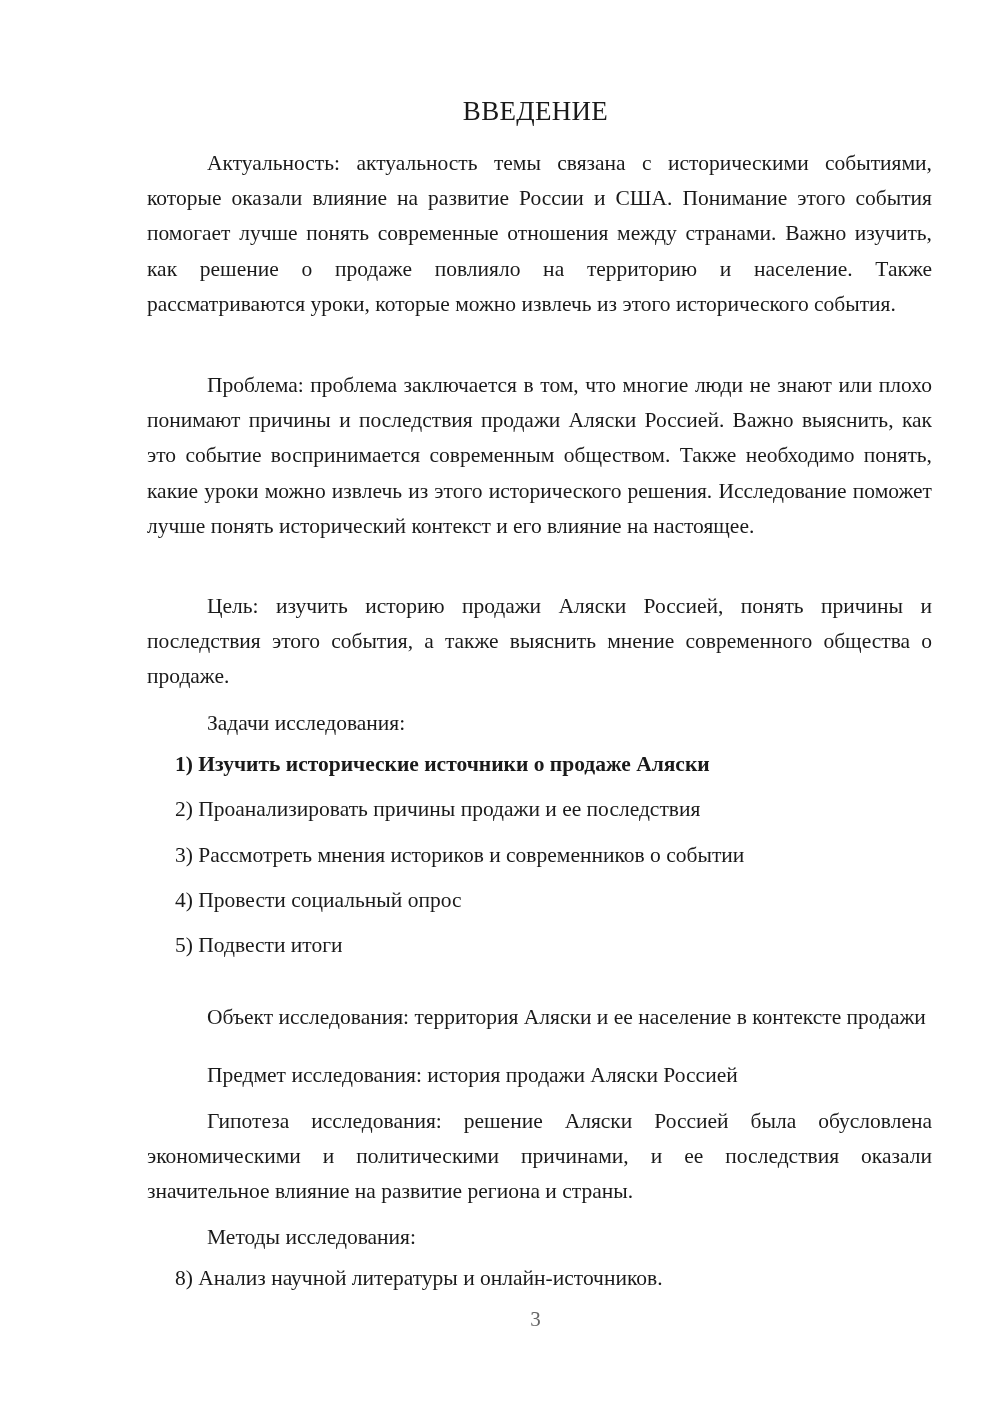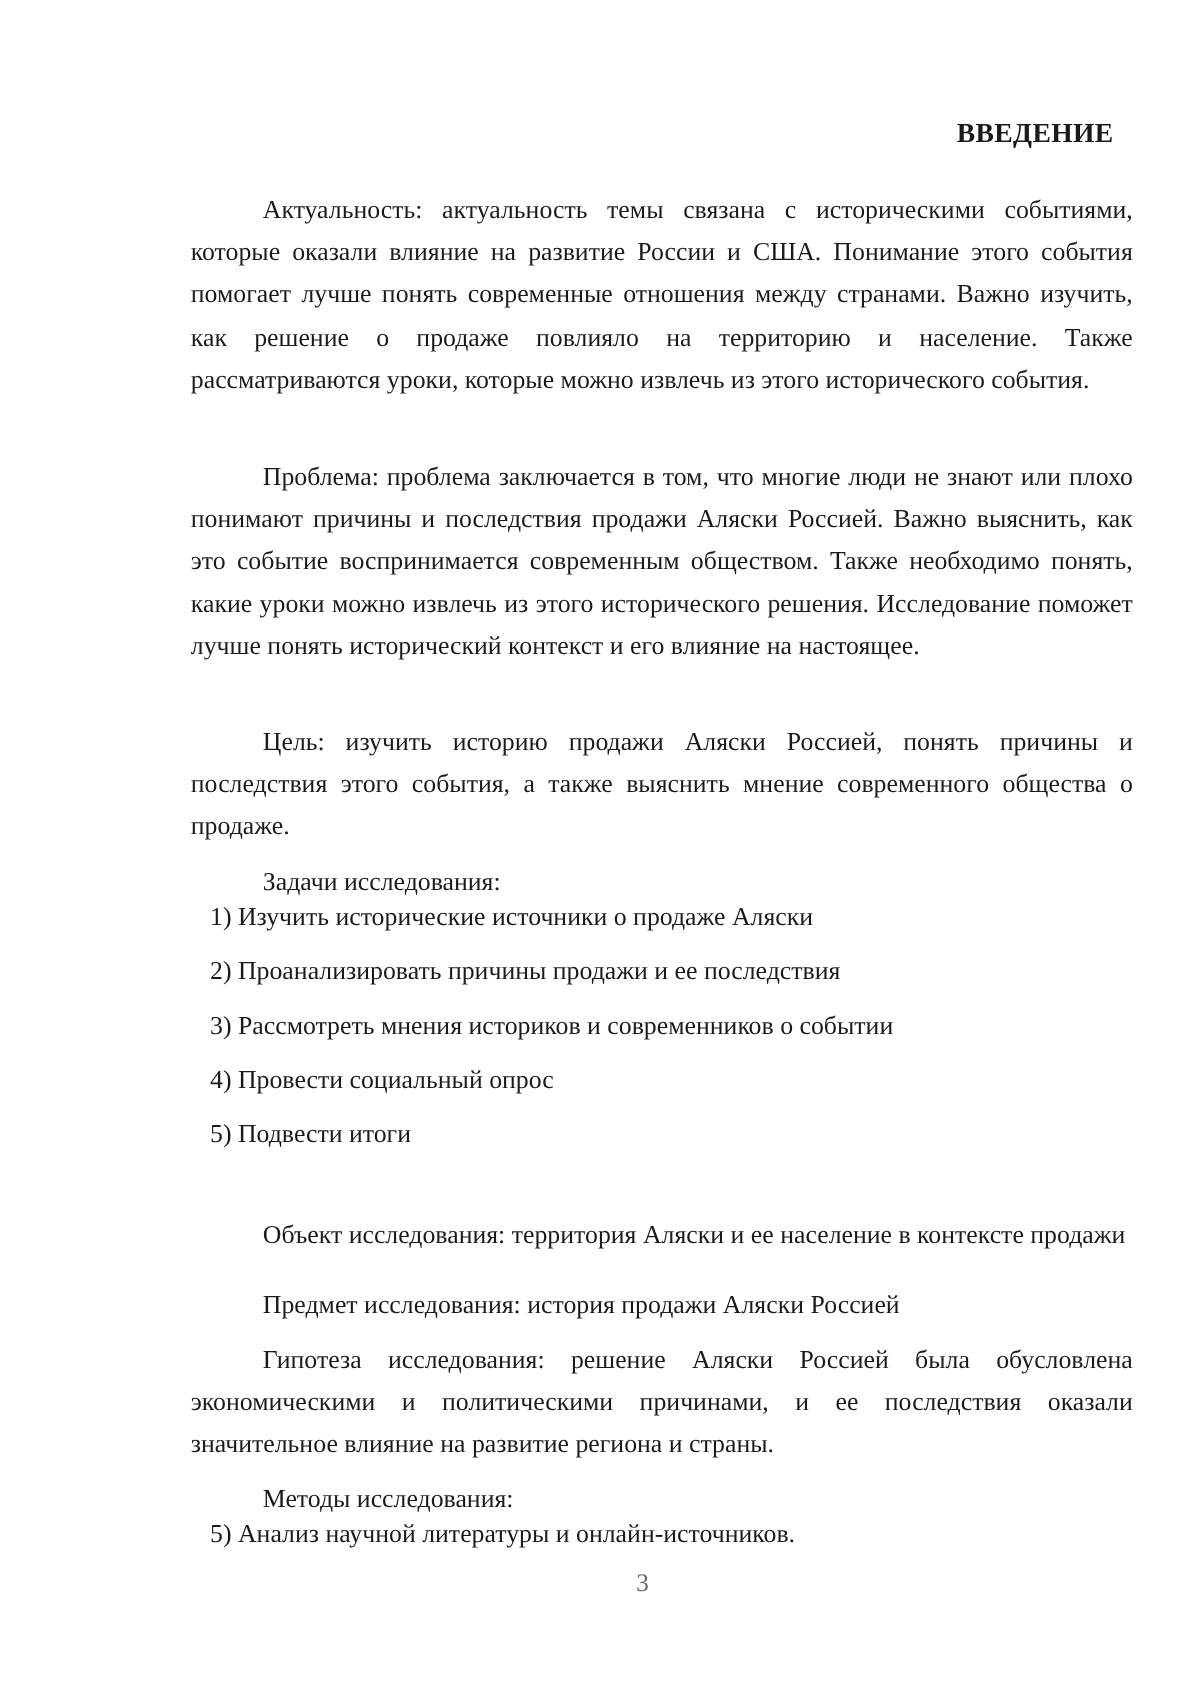--- a/index.html
+++ b/index.html
@@ -1,51 +1,51 @@
 <!DOCTYPE html>
 <html><head>
   <meta charset="utf-8">
   <style>
     html, body { margin: 0; padding: 0; background: #ffffff; }
     body { width: 1000px; height: 1414px; position: relative; overflow: hidden;
       font-family: "Liberation Serif", "DejaVu Serif", serif; color: #1a1a1a; }
     .page { position: absolute; left: 143px; top: 0; width: 785px; }
-    .title { position: absolute; left: 0; width: 785px; top: 96px; text-align: right;
-      font-weight: bold; font-size: 23px; line-height: 30px; letter-spacing: 0.3px; }
+    .title { position: absolute; left: 0; width: 785px; top: 96px; text-align: center;
+      font-weight: normal; font-size: 27px; line-height: 30px; letter-spacing: 0.3px; }
     .p { position: absolute; left: 0; width: 785px; font-size: 21.5px; line-height: 35.2px;
-      text-align: justify; text-align-last: left; margin: 16px; }
+      text-align: justify; text-align-last: left; margin: 4px; }
     .indent { text-indent: 60px; }
     .li { position: absolute; left: 32px; font-size: 21.5px; line-height: 35px; white-space: nowrap; }
     .pagenum { position: absolute; left: 0; width: 785px; top: 1304px; text-align: center;
       font-size: 21px; color: #666; line-height: 30px; }
   </style>
 </head>
 <body>
 
 <div class="page">
   <div class="title">ВВЕДЕНИЕ</div>
 
   <p class="p indent" style="top:142px;">Актуальность: актуальность темы связана с историческими событиями, которые оказали влияние на развитие России и США. Понимание этого события помогает лучше понять современные отношения между странами. Важно изучить, как решение о продаже повлияло на территорию и население. Также рассматриваются уроки, которые можно извлечь из этого исторического события.</p>
 
   <p class="p indent" style="top:364px;">Проблема: проблема заключается в том, что многие люди не знают или плохо понимают причины и последствия продажи Аляски Россией. Важно выяснить, как это событие воспринимается современным обществом. Также необходимо понять, какие уроки можно извлечь из этого исторического решения. Исследование поможет лучше понять исторический контекст и его влияние на настоящее.</p>
 
   <p class="p indent" style="top:585px;">Цель: изучить историю продажи Аляски Россией, понять причины и последствия этого события, а также выяснить мнение современного общества о продаже.</p>
 
   <p class="p indent" style="top:702px;">Задачи исследования:</p>
 
-  <div class="li" style="top:747px;">1) Изучить исторические источники о продаже Аляски</div>
+  <div class="li" style="top:747px;font-weight:bold;">1) Изучить исторические источники о продаже Аляски</div>
   <div class="li" style="top:792px;text-align:right;">2) Проанализировать причины продажи и ее последствия</div>
   <div class="li" style="top:838px;text-align:center;">3) Рассмотреть мнения историков и современников о событии</div>
   <div class="li" style="top:883px;">4) Провести социальный опрос</div>
   <div class="li" style="top:928px;text-align:right;">5) Подвести итоги</div>
 
   <p class="p indent" style="top:996px;">Объект исследования: территория Аляски и ее население в контексте продажи</p>
 
   <p class="p indent" style="top:1054px;">Предмет исследования: история продажи Аляски Россией</p>
 
   <p class="p indent" style="top:1100px;">Гипотеза исследования: решение Аляски Россией была обусловлена экономическими и политическими причинами, и ее последствия оказали значительное влияние на развитие региона и страны.</p>
 
   <p class="p indent" style="top:1216px;">Методы исследования:</p>
 
-  <div class="li" style="top:1261px;">5) Анализ научной литературы и онлайн-источников.</div>
+  <div class="li" style="top:1261px;">8) Анализ научной литературы и онлайн-источников.</div>
 
   <div class="pagenum">3</div>
 </div>
 
 </body></html>

